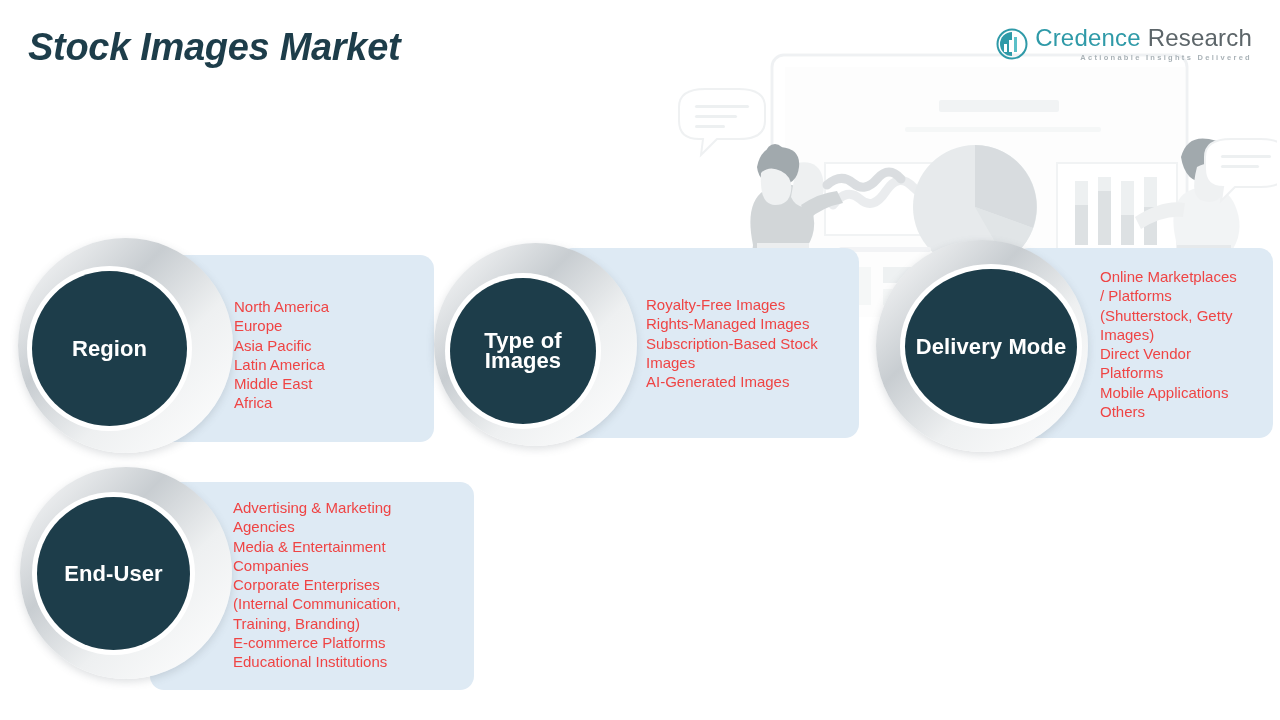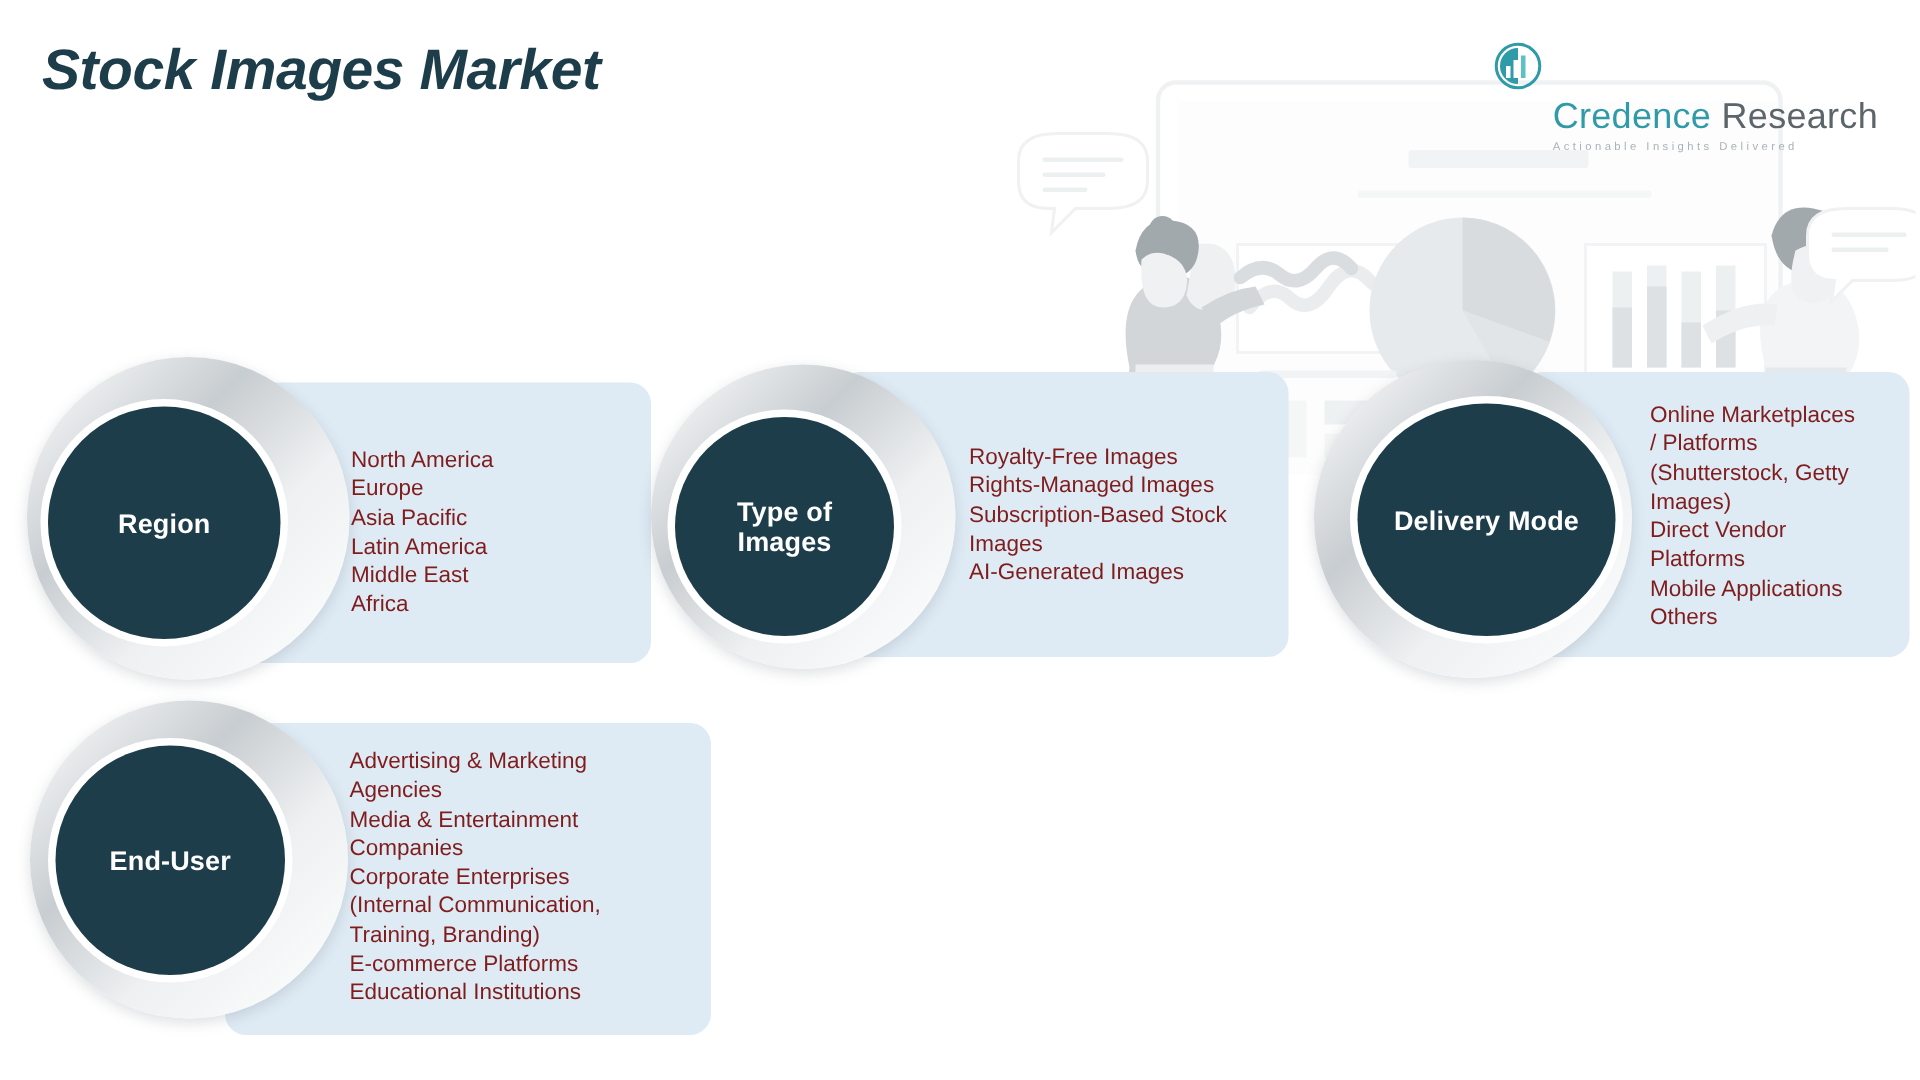--- a/index.html
+++ b/index.html
@@ -68,47 +68,48 @@
     display: flex;
     align-items: flex-start;
   }
   .logo-mark {
     width: 32px;
     height: 32px;
     margin-right: 7px;
     margin-top: 2px;
     flex: none;
   }
-  .logo-text { line-height: 1; margin-top: 40px; }
+  .logo-text { line-height: 1; }
   .logo-name {
     font-size: 24px;
     letter-spacing: 0.2px;
     white-space: nowrap;
   }
   .logo-name .c1 { color: #2f9aa8; }
   .logo-name .c2 { color: #5c6569; }
   .logo-tag {
     margin-top: 4px;
     font-size: 7.5px;
     color: #a9b2b7;
     letter-spacing: 2.3px;
     white-space: nowrap;
-    text-align: left;
+    text-align: right;
+    font-weight: bold;
   }
 
   
   .seg { position: absolute; }
   .seg-card {
     position: absolute;
     background: #deeaf4;
     border-radius: 14px;
   }
   .seg-list {
     position: absolute;
-    color: #7f1d1d;
+    color: #ef4444;
     font-size: 15px;
     line-height: 19.3px;
     white-space: pre-wrap;
   }
   .seg-ring {
     position: absolute;
     border-radius: 50%;
     background: linear-gradient(135deg, #ffffff 0%, #c8cdd1 36%, #eef0f1 62%, #ffffff 100%);
     box-shadow: 0 3px 9px rgba(90,100,110,0.20);
   }
@@ -117,21 +118,21 @@
     border-radius: 50%;
     background: #1d3d4a;
     box-shadow: 0 0 0 5px #ffffff;
     display: flex;
     align-items: center;
     justify-content: center;
     text-align: center;
   }
   .seg-label {
     color: #ffffff;
-    font-size: 18px;
+    font-size: 22px;
     font-weight: bold;
     line-height: 20px;
     letter-spacing: 0.1px;
     padding: 0 8px;
   }
 </style>
 </head>
 <body>
 
 <div id="slide">

